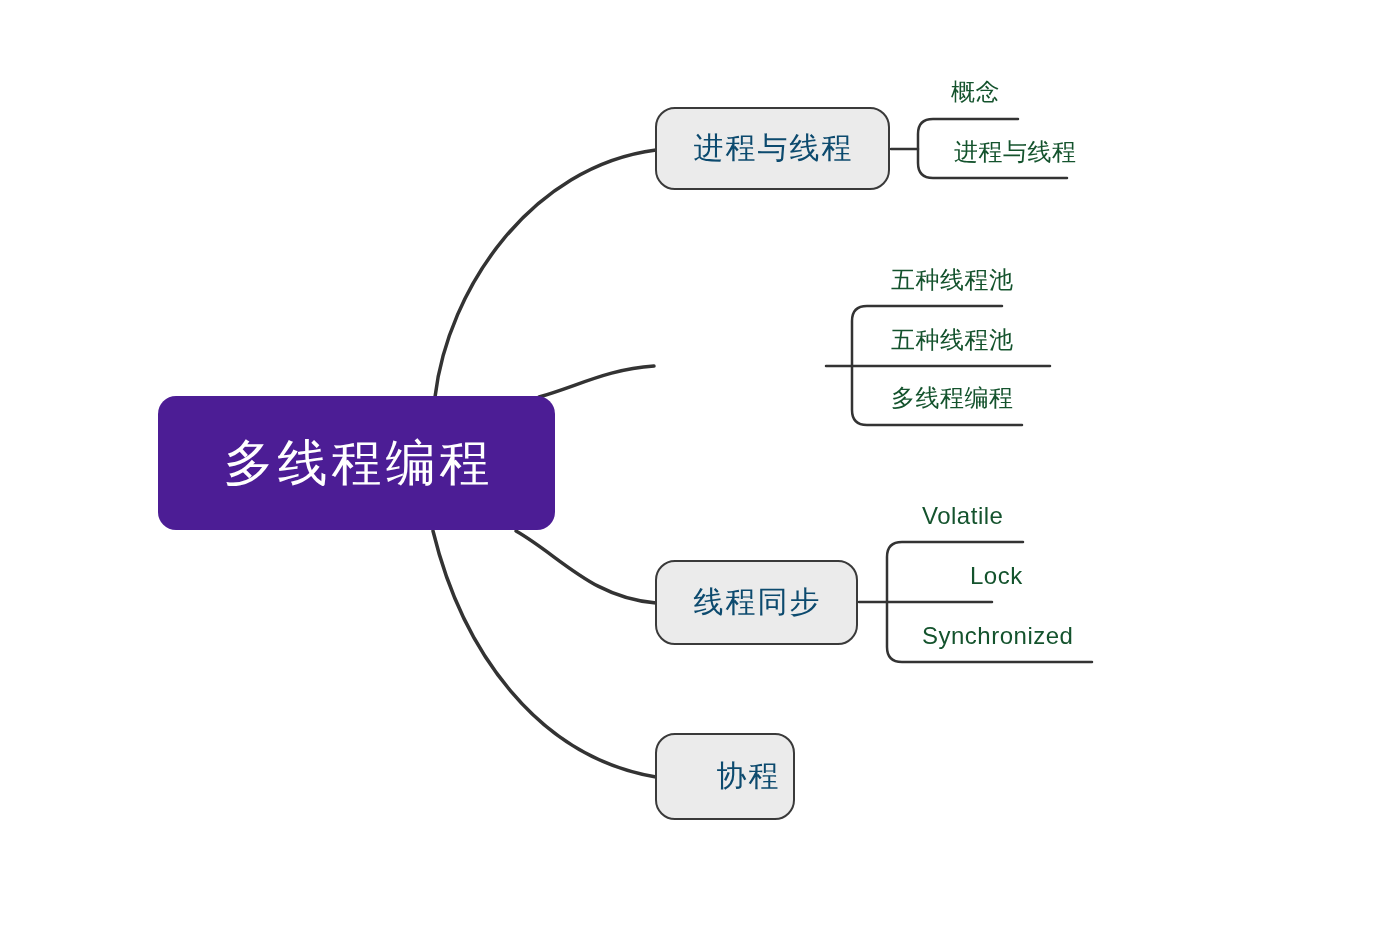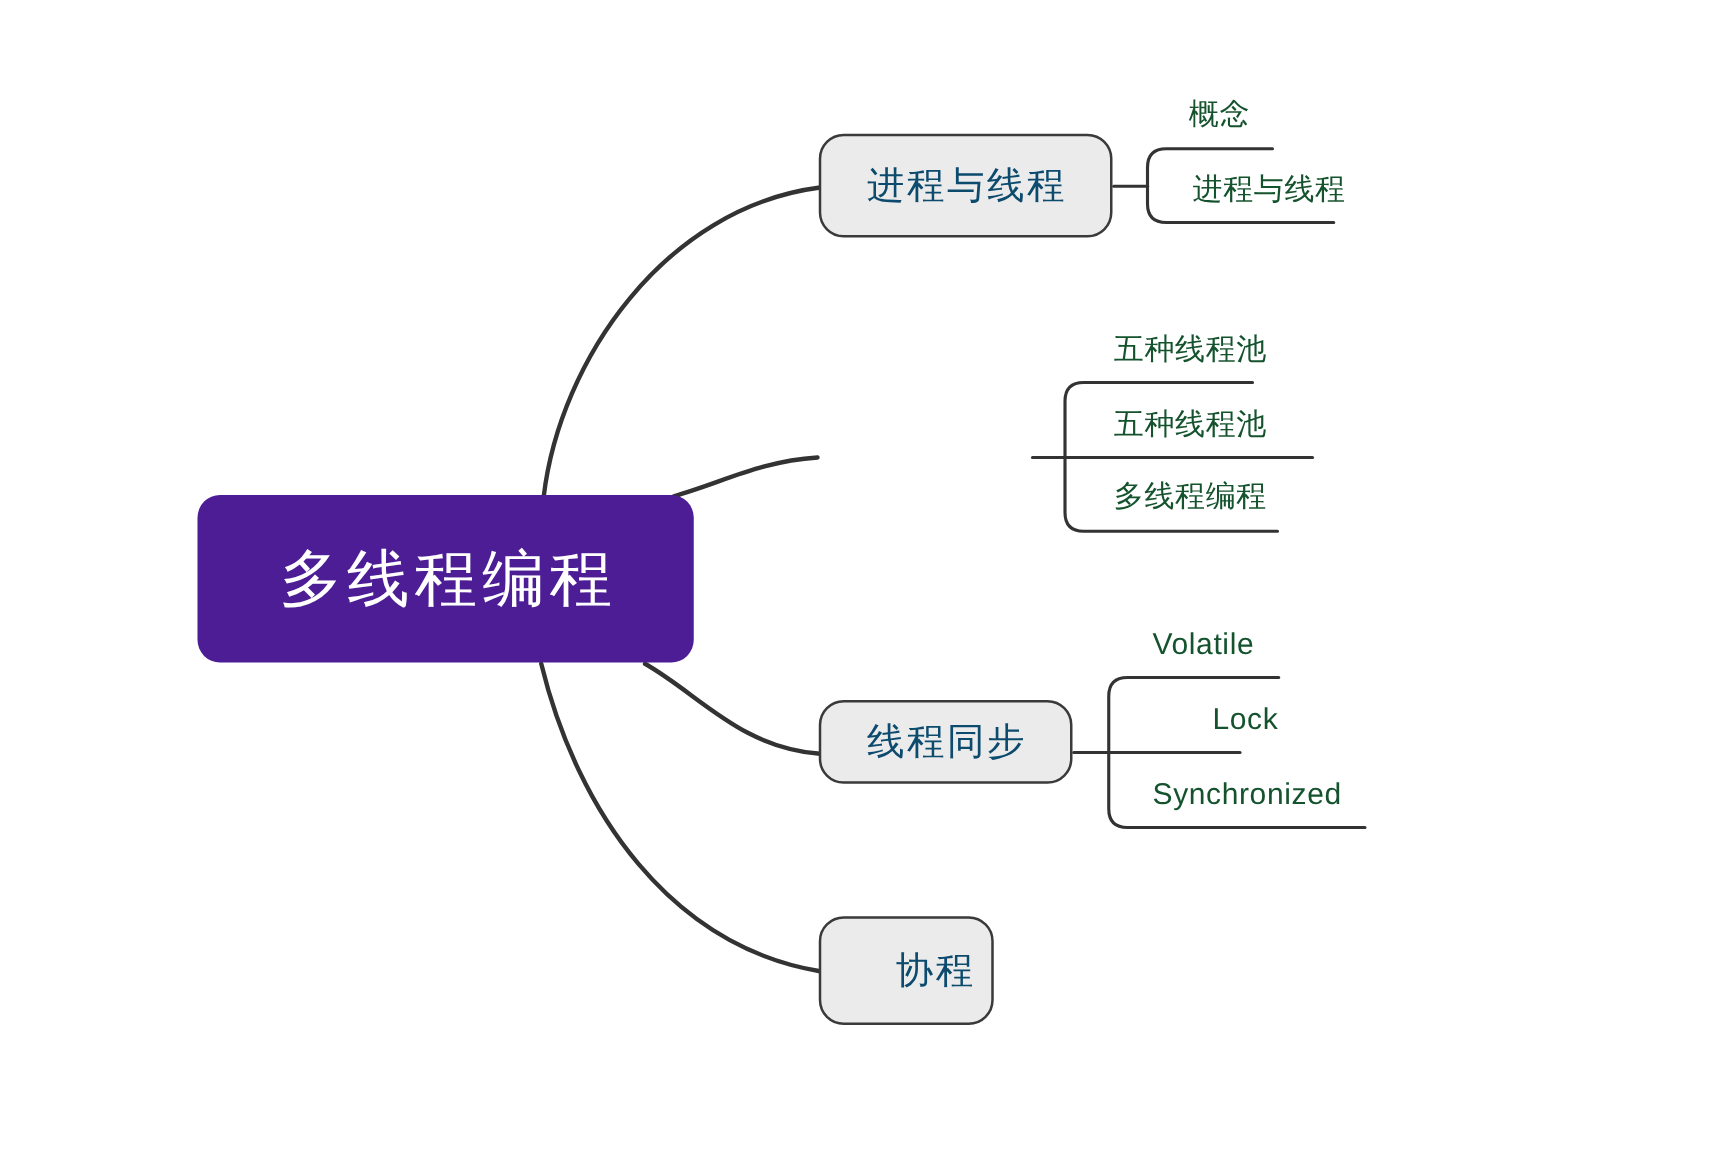--- a/index.html
+++ b/index.html
@@ -78,21 +78,21 @@
     <path d="M 859 602 H 887" stroke-width="2.5" stroke="#333333"></path>
     <path d="M 1023 542 H 902 Q 887 542 887 557 V 647 Q 887 662 902 662 H 1092" stroke-width="2.5" stroke="#333333"></path>
     <path d="M 887 602 H 992" stroke-width="2.5" stroke="#333333"></path>
   </svg>
 
   <div class="node root" style="left:158px; top:396px; width:397px; height:134px;">多线程编程</div>
 
   <div class="node branch" style="left:655px; top:107px; width:235px; height:83px;">进程与线程</div>
 
 
-  <div class="node branch" style="left:655px; top:560px; width:203px; height:67px;">线程同步</div>
+  <div class="node branch" style="left:655px; top:560px; width:203px; height:85px;">线程同步</div>
 
   <div class="node branch" style="left:655px; top:733px; width:140px; height:87px;padding-left:47px;">协程</div>
 
   <div class="leaf" style="left:951px; top:78px;">概念</div>
   <div class="leaf" style="left:954px; top:138px;">进程与线程</div>
 
   <div class="leaf" style="left:891px; top:266px;">五种线程池</div>
   <div class="leaf" style="left:891px; top:326px;">五种线程池</div>
   <div class="leaf" style="left:891px; top:384px;">多线程编程</div>
 

